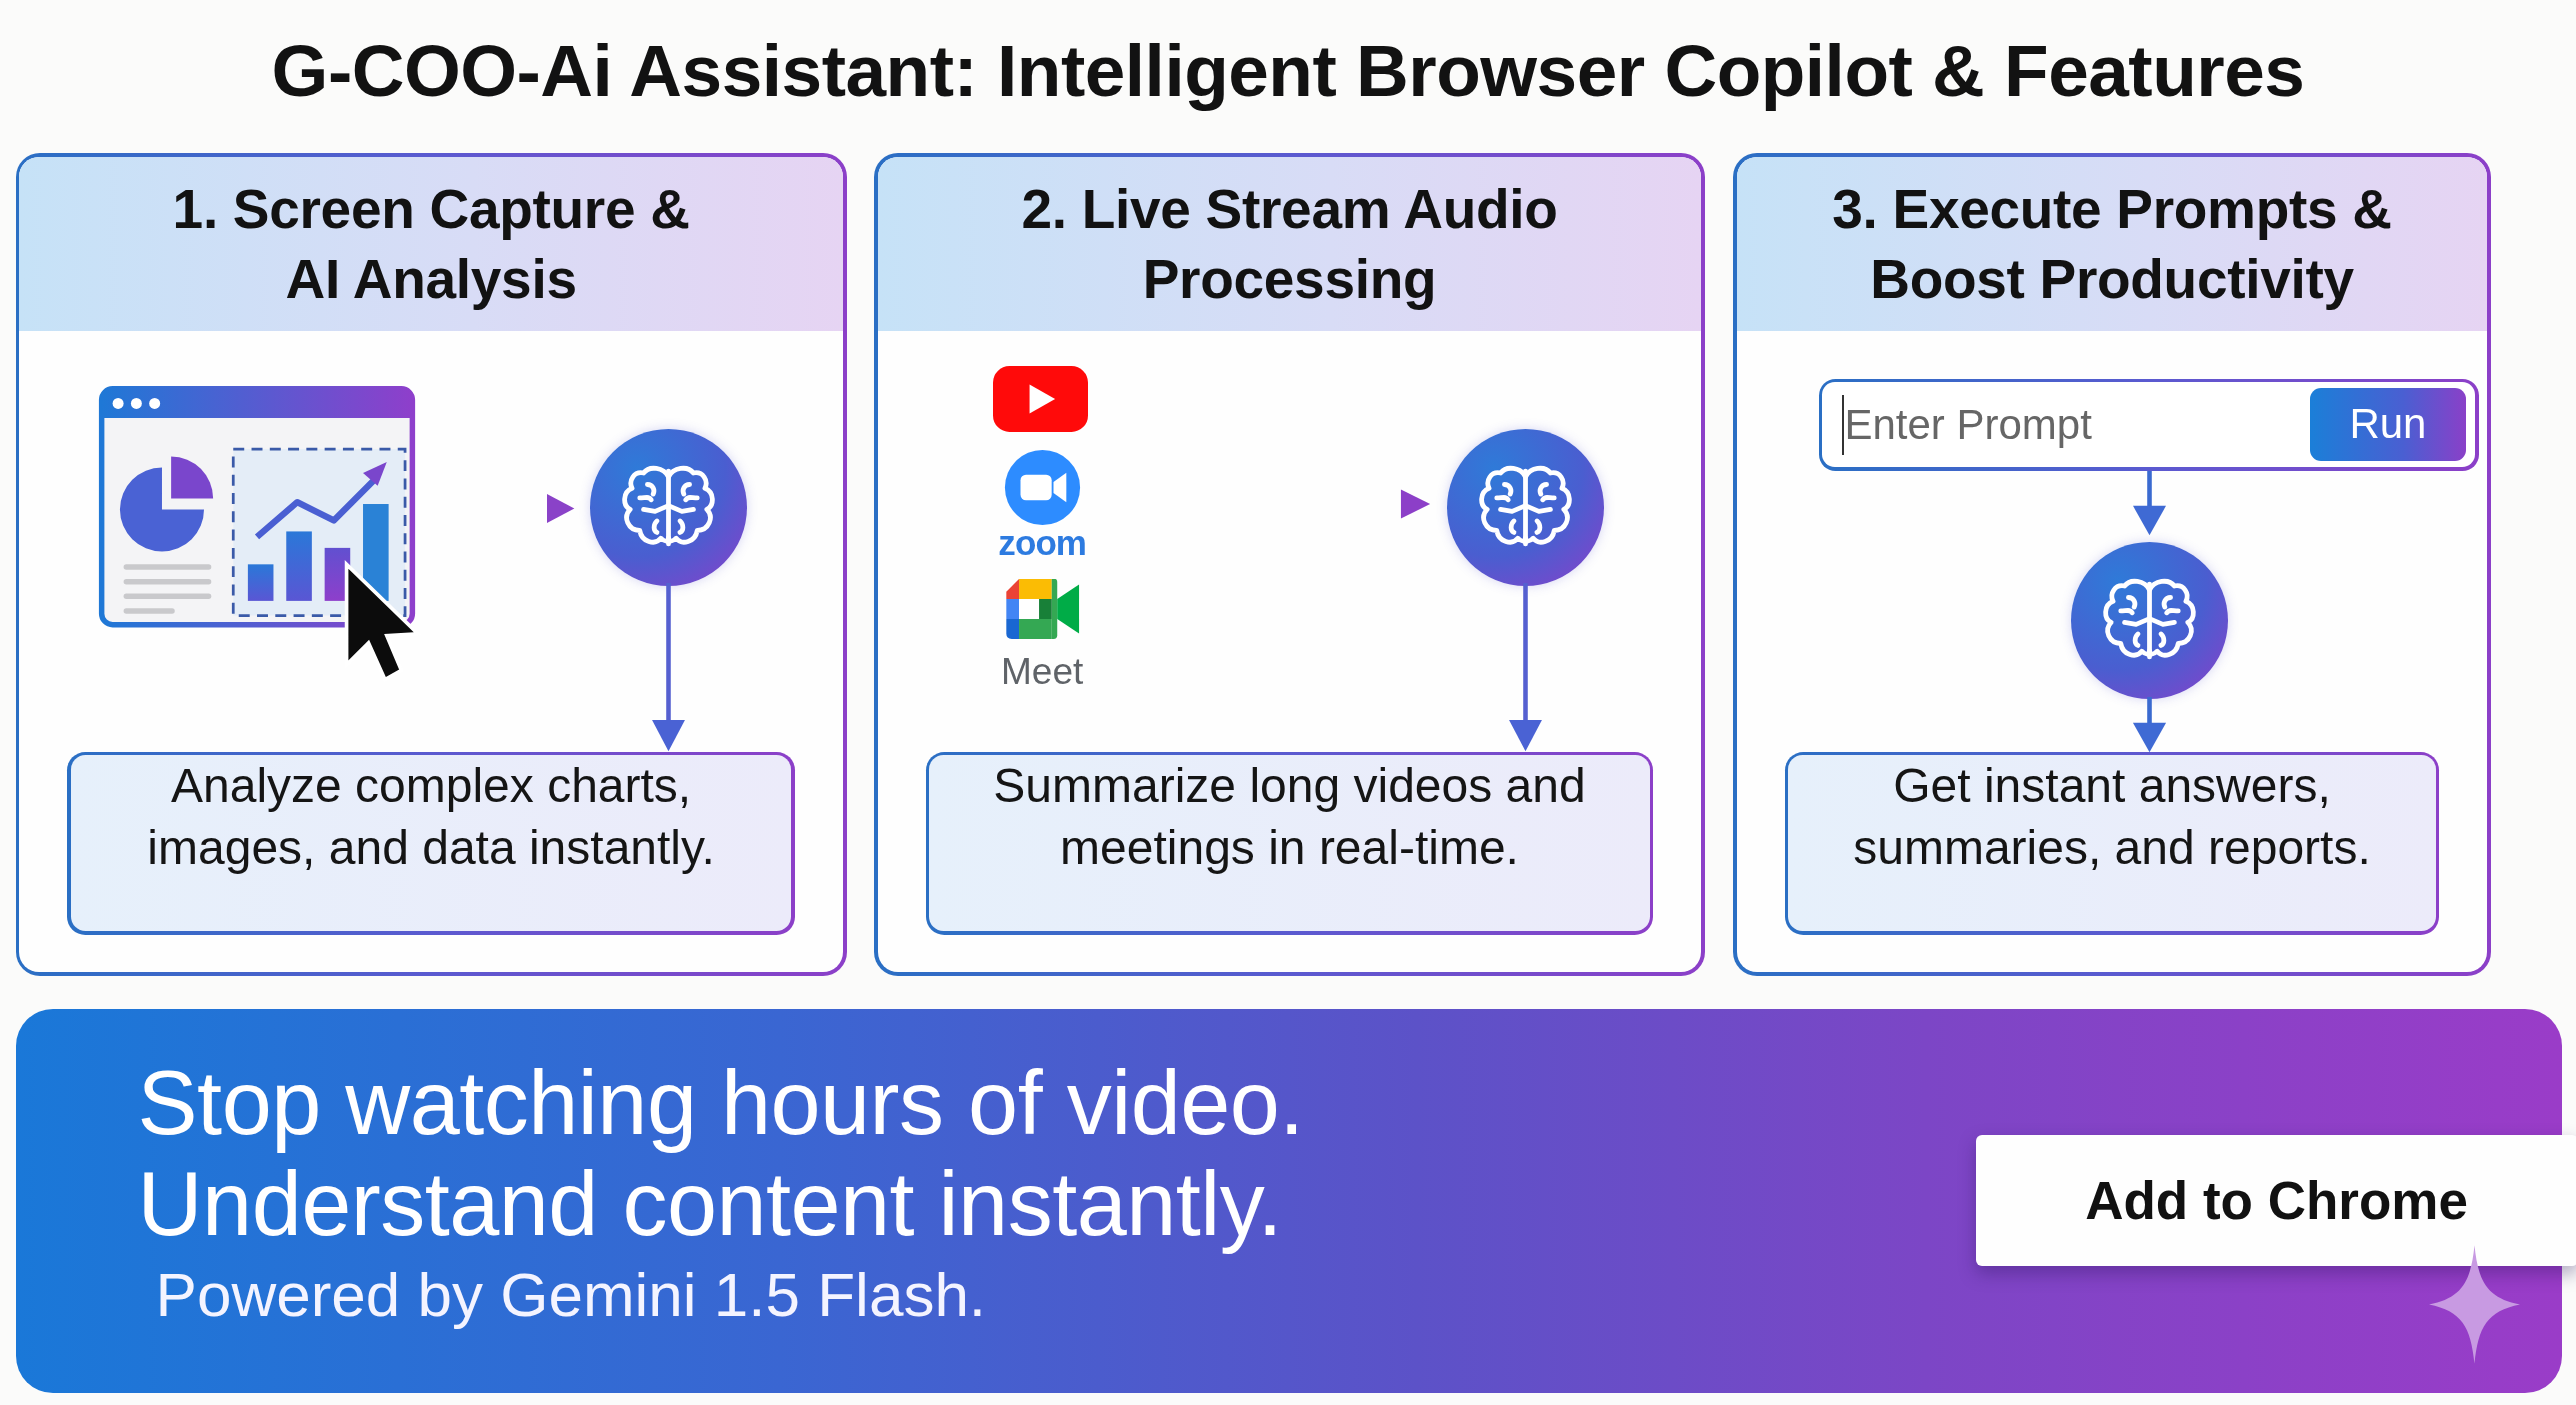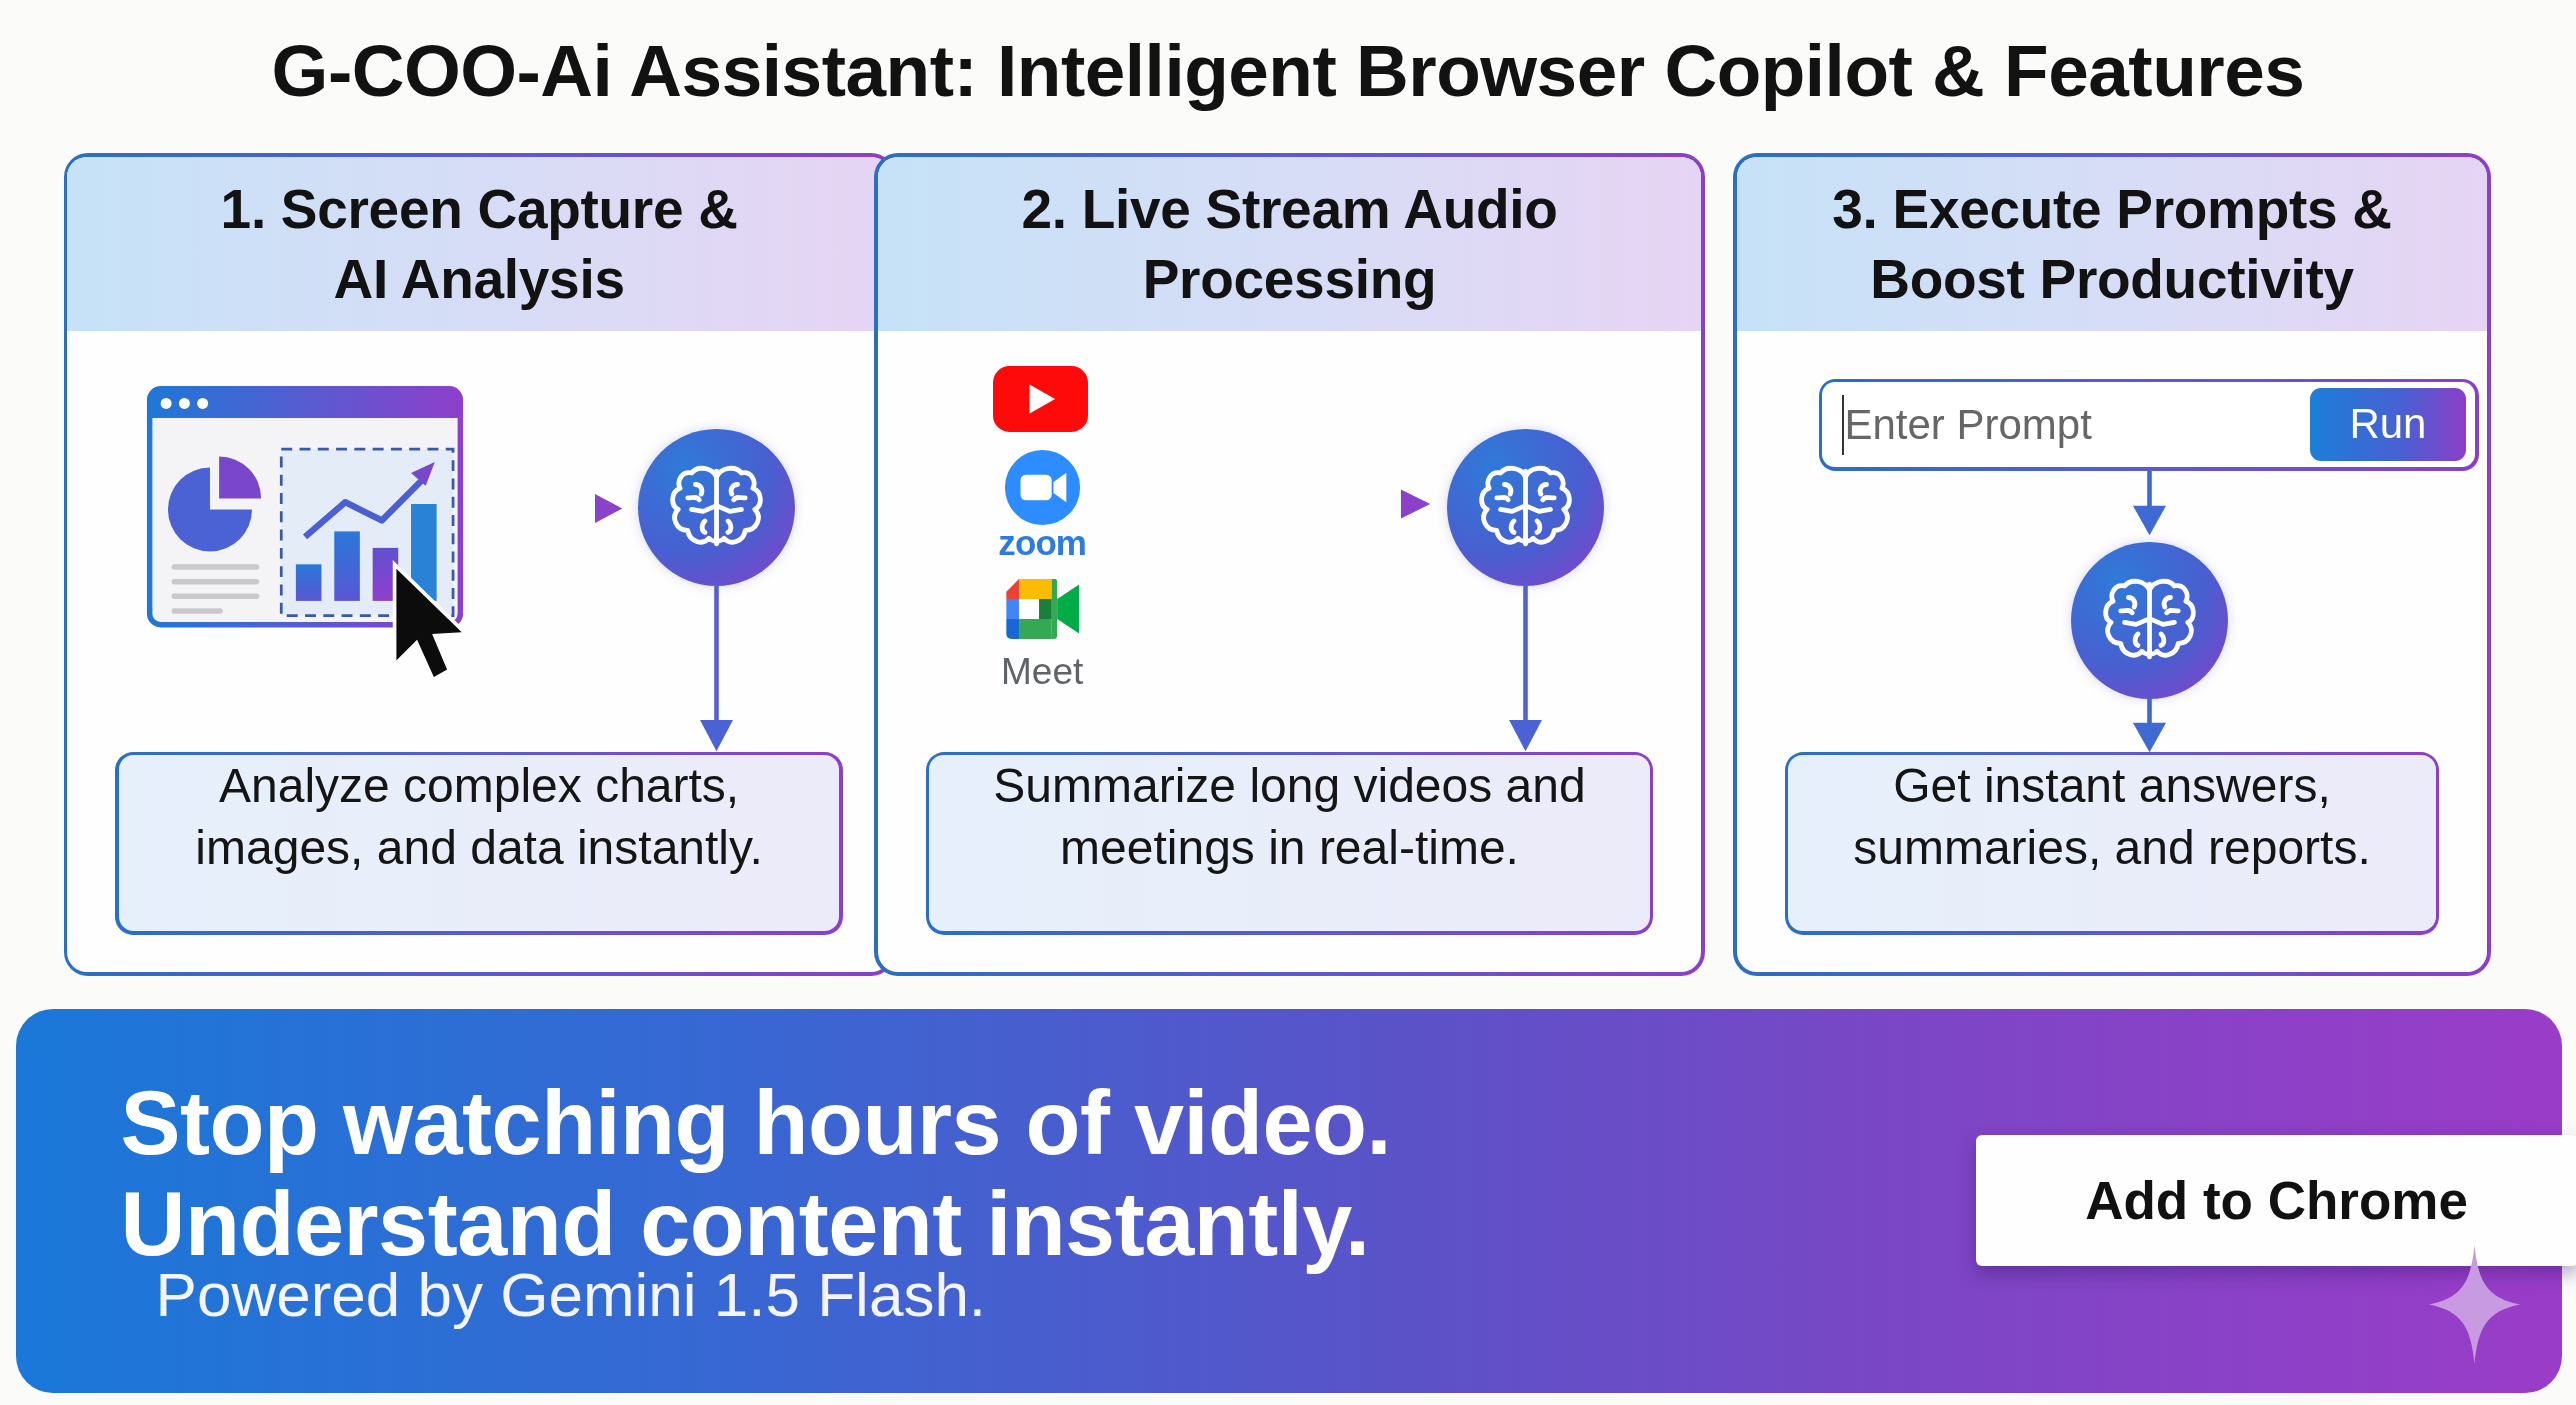--- a/index.html
+++ b/index.html
@@ -23,21 +23,21 @@
   }
   .card-header {
     position: absolute; left: 0; top: 0; right: 0; height: 174px;
     background: linear-gradient(90deg, #c6e2f7 0%, #d8dcf6 55%, #e6d4f3 100%);
     display: flex; align-items: center; justify-content: center; text-align: center;
   }
   .card-header h2 {
     font-size: 55px; font-weight: 700; line-height: 70px; color: #121212;
     letter-spacing: -0.3px;
   }
-  #card1 { left: 15.6px; width: 831px; margin-left: 48px; }
+  #card1 { left: 15.6px; width: 831px; }
   #card2 { left: 874px; width: 831px; }
   #card3 { left: 1733px; width: 758px; }
 
   .feature {
     position: absolute; left: 48px; right: 48px; top: 595px; height: 183px;
     border-radius: 18.3px; padding: 3.7px;
     background: linear-gradient(90deg, #2a6fc4 0%, #5a5ad0 50%, #8c3fc8 100%);
   }
   .feature-inner {
     width: 100%; height: 100%; border-radius: 14.6px;
@@ -78,22 +78,22 @@
     color: #fff; font-family: "Liberation Sans", sans-serif; font-size: 42px;
   }
 
   
   .banner {
     position: absolute; left: 15.6px; top: 1009px; width: 2546px; height: 384px;
     border-radius: 37px;
     background: linear-gradient(90deg, #1a78d8 0%, #3a66d2 30%, #5c52c8 55%, #7c46c6 75%, #9a3cc8 100%);
   }
   .banner-line {
-    position: absolute; left: 105px; color: #fff; font-weight: 700; font-size: 90px;
-    letter-spacing: -0.5px; line-height: 101px; white-space: nowrap; margin-top: 20px;
+    position: absolute; left: 122px; color: #fff; font-weight: 400; font-size: 90px;
+    letter-spacing: -0.5px; line-height: 101px; white-space: nowrap;
   }
   .banner-sub {
     position: absolute; left: 108px; top: 249px; color: #f4f4ff; font-size: 62px;
     line-height: 73px; white-space: nowrap; margin-left: 32px;
   }
   .cta-btn {
     position: absolute; left: 1960px; top: 126px; width: 602px; height: 131px;
     border-radius: 6px; border: none; background: #fefefe;
     box-shadow: 0 7.3px 16.5px rgba(40,20,90,0.35);
     font-family: "Liberation Sans", sans-serif; font-size: 53px; font-weight: 700; color: #111;

